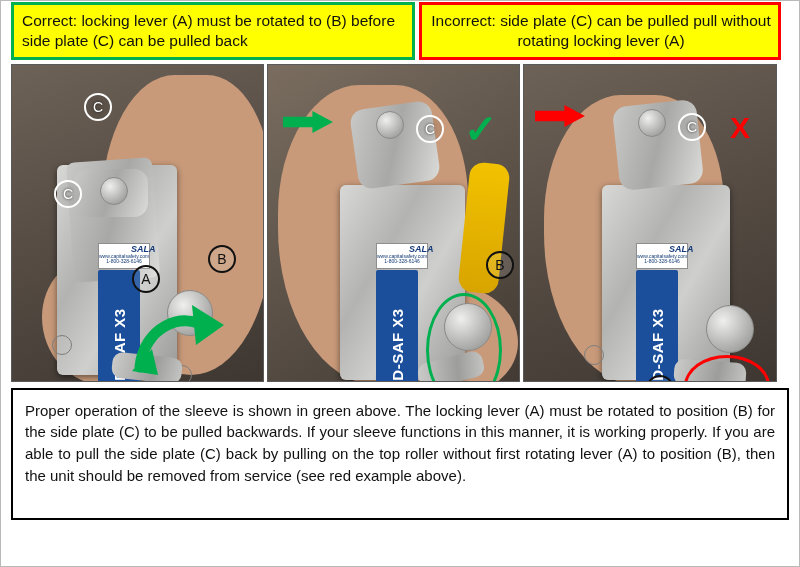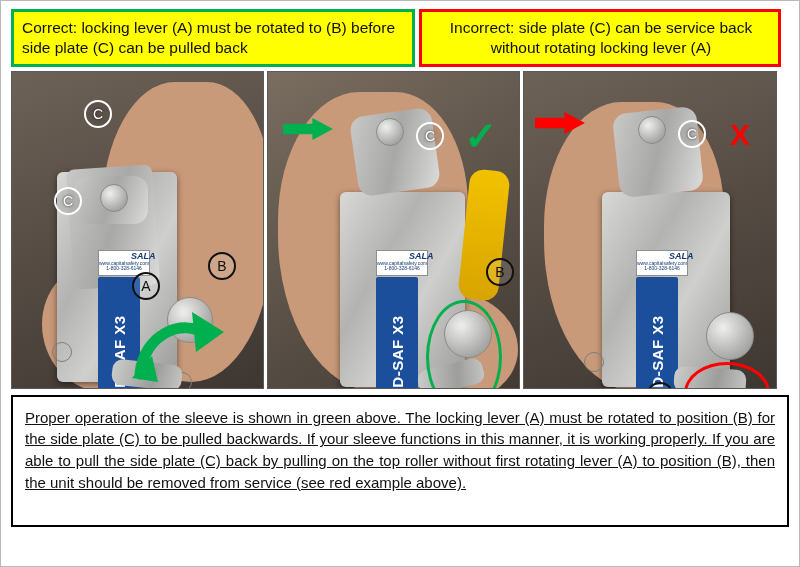--- a/index.html
+++ b/index.html
@@ -19,21 +19,21 @@
     height: 567px;
     background: #ffffff;
     box-sizing: border-box;
     border: 1px solid #b9b9b9;
   }
 
   
   .banners {
     display: flex;
     gap: 4px;
-    padding: 8px 10px 4px 10px;
+    padding: 1px 10px 4px 10px;
     box-sizing: border-box;
   }
   .banner {
     background: #ffff00;
     box-sizing: border-box;
     padding: 6px 6px 6px 8px;
     font-size: 15.5px;
     line-height: 1.28;
     color: #111111;
   }
@@ -208,31 +208,30 @@
     padding: 10px 12px 8px 12px;
     box-sizing: border-box;
     height: 132px;
   }
   .caption p {
     margin: 0;
     font-size: 15px;
     line-height: 1.45;
     color: #111111;
     text-align: justify;
-    text-decoration: underline;
   }
 </style>
 </head>
 <body>
 
 <div class="page">
 
   <div class="banners">
     <div class="banner banner-correct">Correct: locking lever (A) must be rotated to (B) before side plate (C) can be  pulled back</div>
-    <div class="banner banner-incorrect">Incorrect: side plate (C) can be service back without rotating locking lever (A)</div>
+    <div class="banner banner-incorrect">Incorrect: side plate (C) can be pulled pull without rotating locking lever (A)</div>
   </div>
 
   <div class="photos">
 
     <div class="photo photo1">
       <div class="bg-dark"></div>
       <div class="hand" style="left:90px;top:10px;width:170px;height:300px;"></div>
       <div class="hand" style="left:30px;top:190px;width:120px;height:130px;border-radius:50% 40% 45% 55%;"></div>
 
       <div class="device" style="left:45px;top:100px;width:120px;height:210px;"></div>

